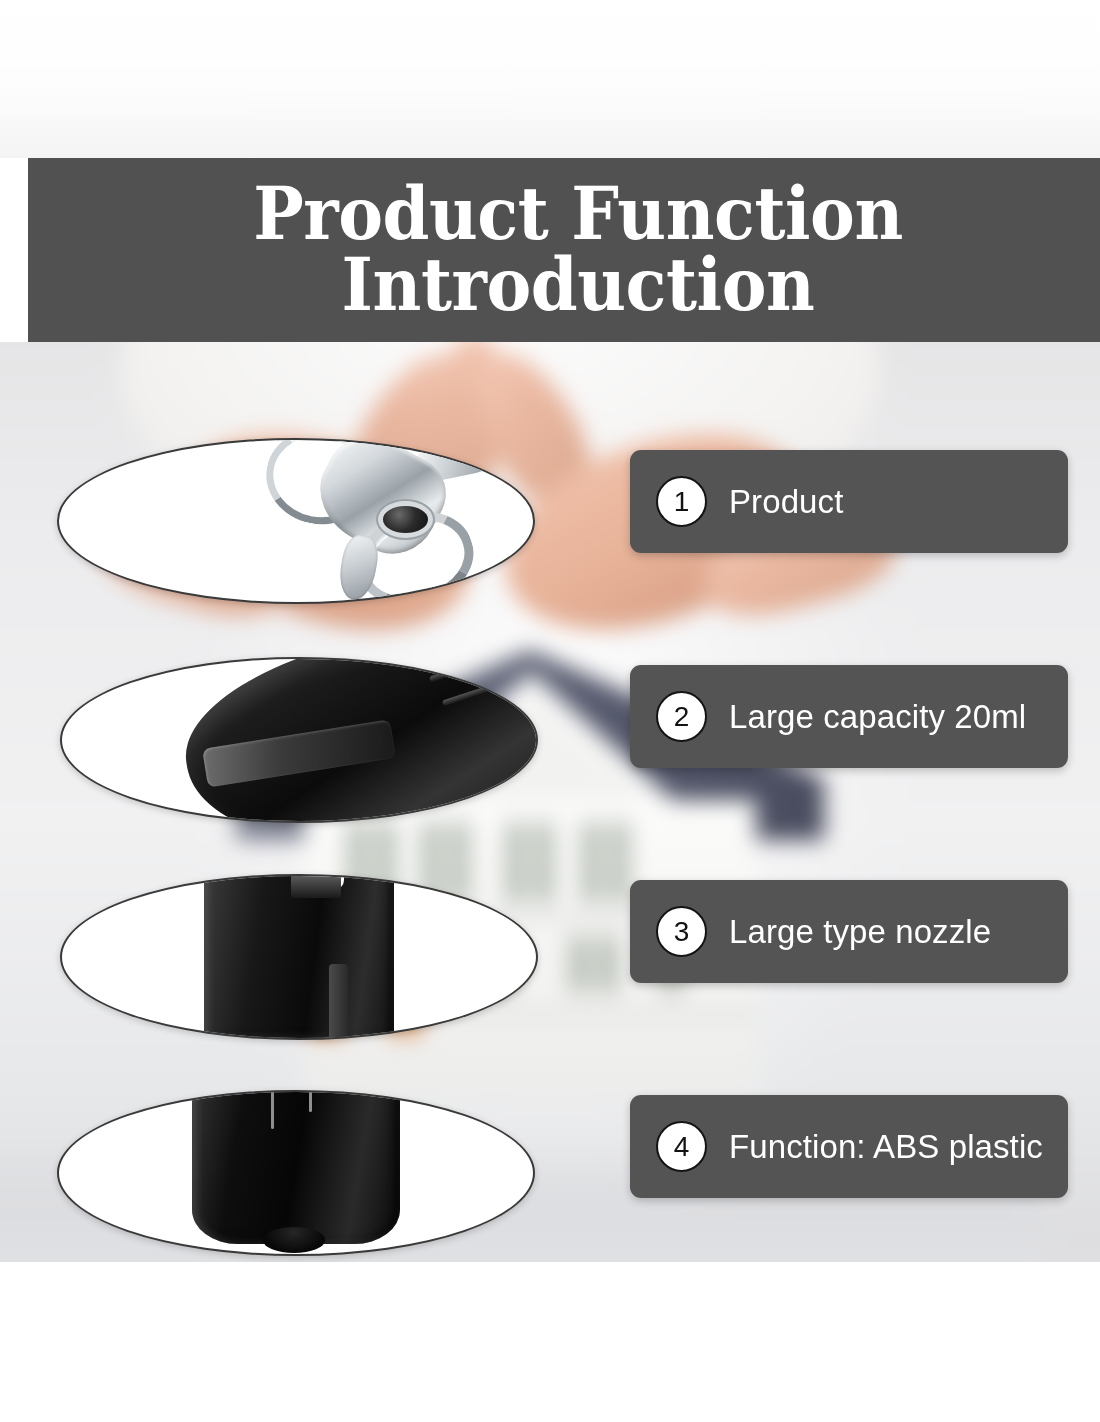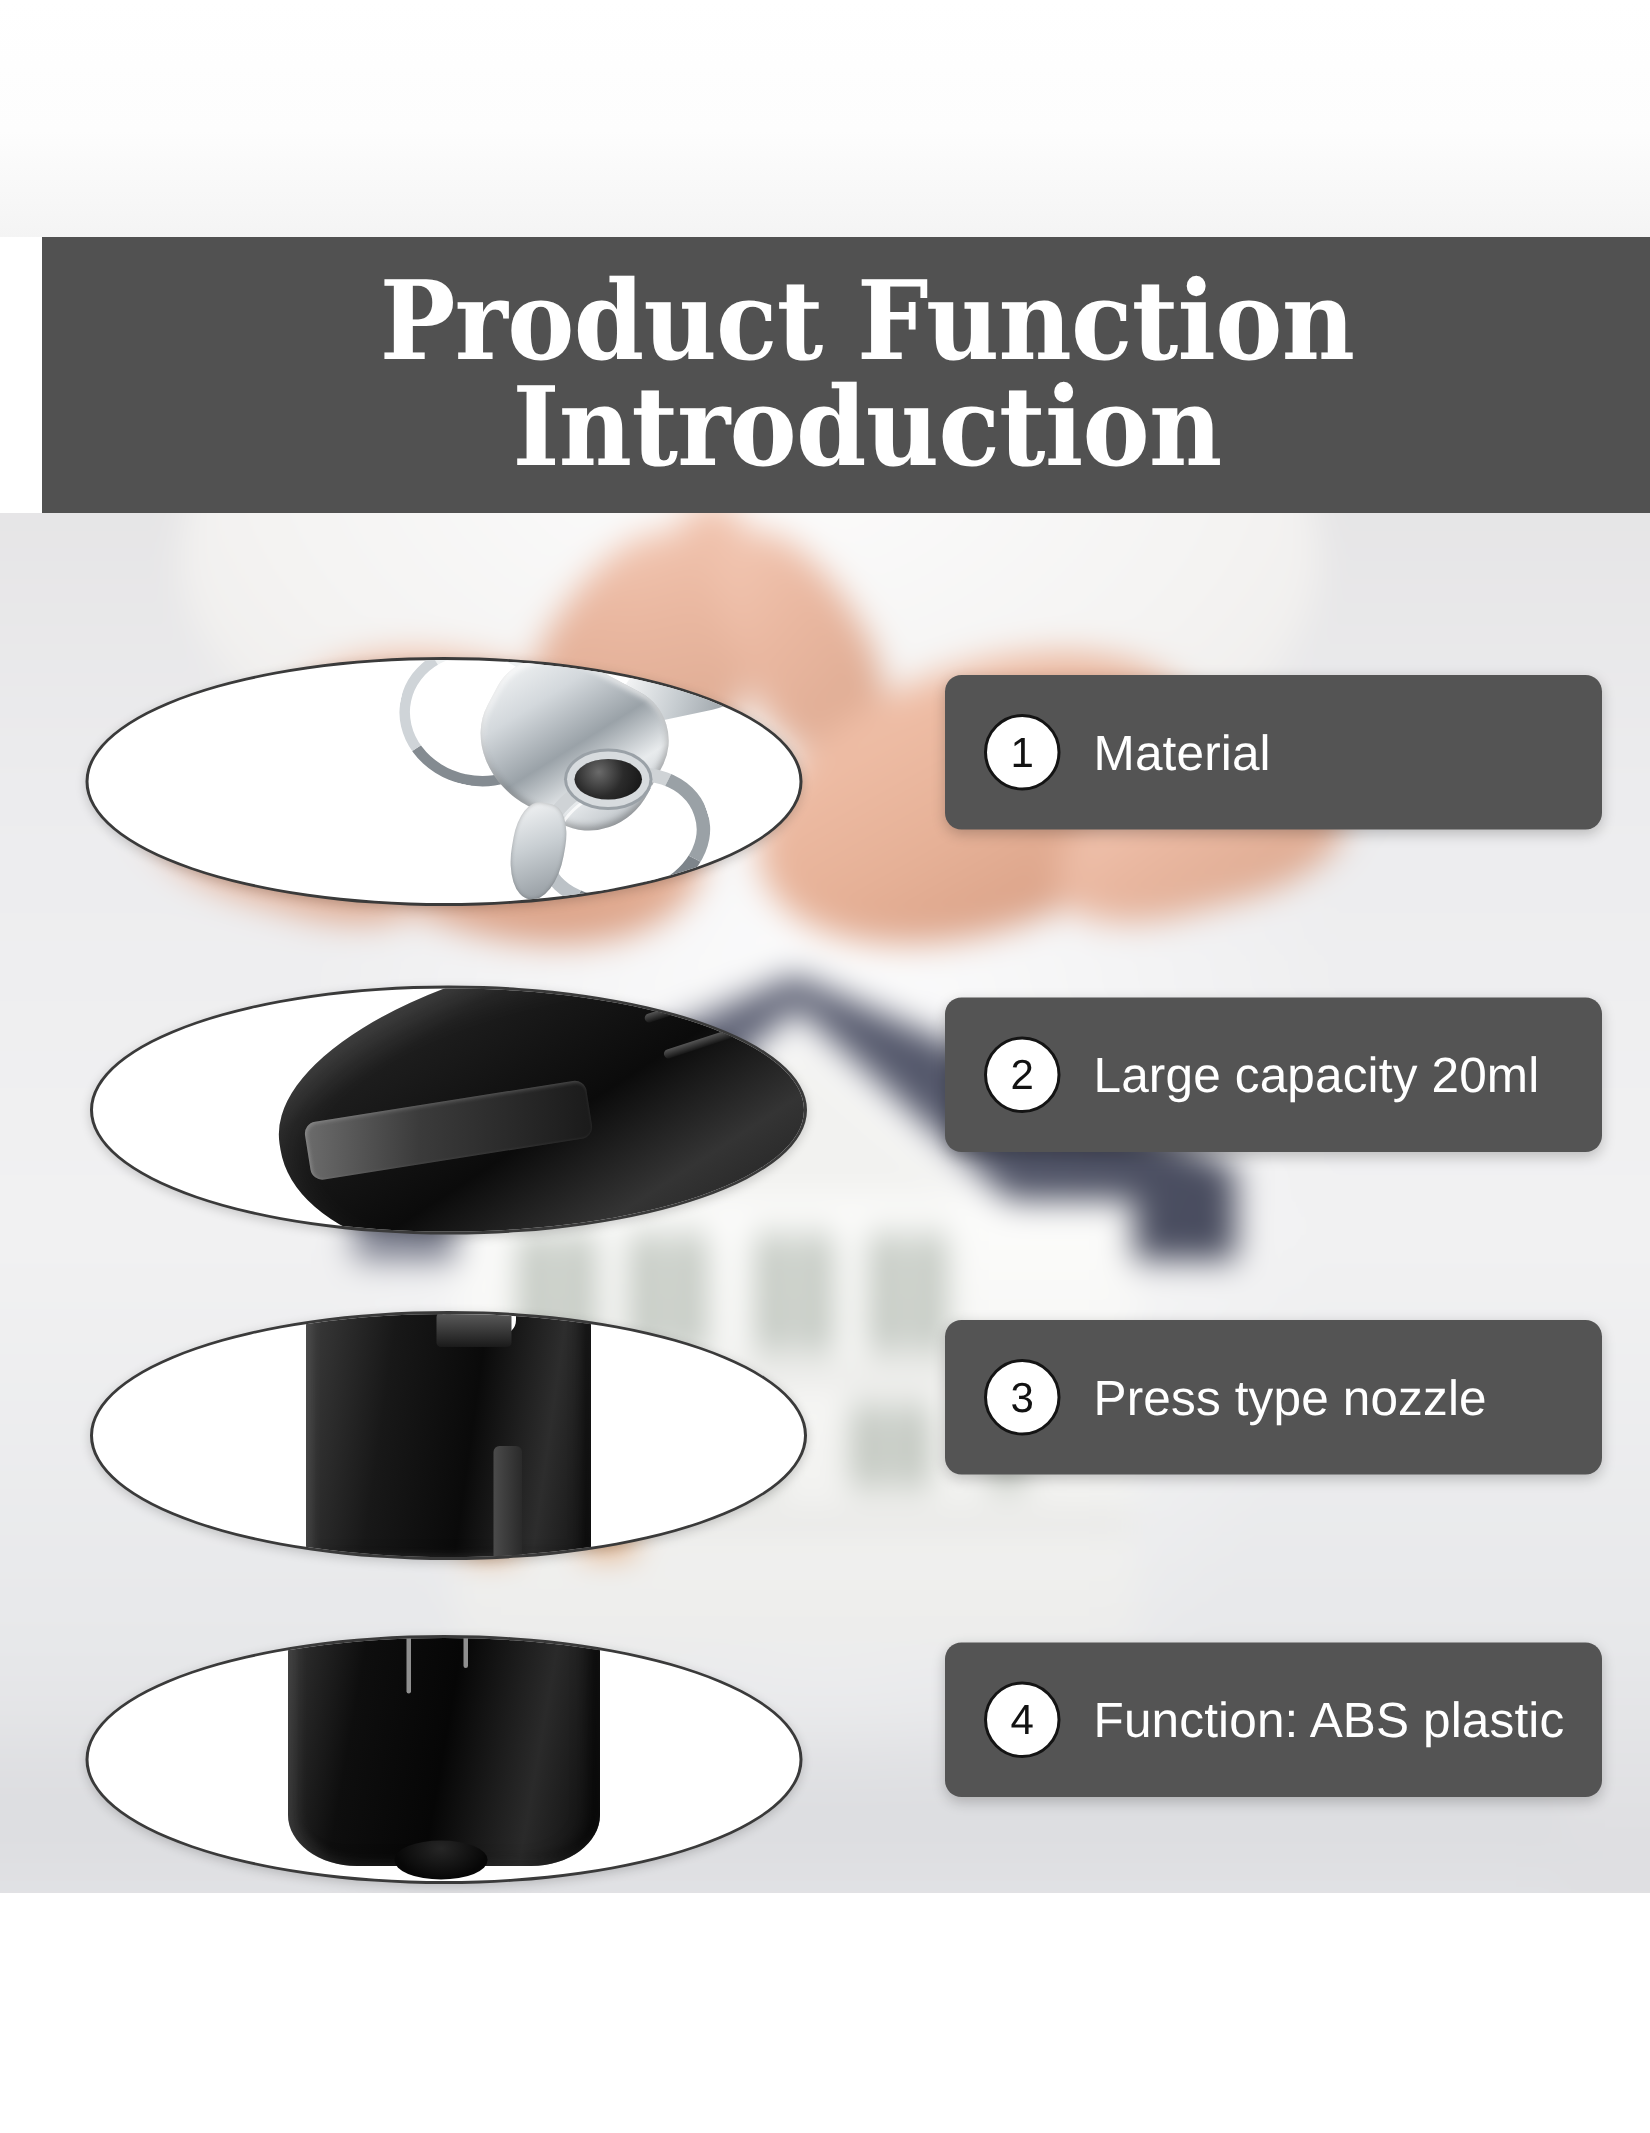--- a/index.html
+++ b/index.html
@@ -409,31 +409,31 @@
         <div class="abs-cap">
           <div class="abs-cap-slit" style="left:38%; top:0%; height:46%;"></div>
           <div class="abs-cap-slit" style="left:56%; top:0%; height:38%;"></div>
           <div class="abs-cap-foot"></div>
         </div>
       </div>
     </div>
 
     <div class="label-box" style="top:108px;">
       <div class="badge">1</div>
-      <div class="label-text">Material</div>
+      <div class="label-text">Product</div>
     </div>
 
     <div class="label-box" style="top:323px;">
       <div class="badge">2</div>
       <div class="label-text">Large capacity 20ml</div>
     </div>
 
     <div class="label-box" style="top:538px;">
       <div class="badge">3</div>
-      <div class="label-text">Press type nozzle</div>
+      <div class="label-text">Large type nozzle</div>
     </div>
 
     <div class="label-box" style="top:753px;">
       <div class="badge">4</div>
       <div class="label-text">Function: ABS plastic</div>
     </div>
 
   </div>
 
   <div class="bottom-strip"></div>

